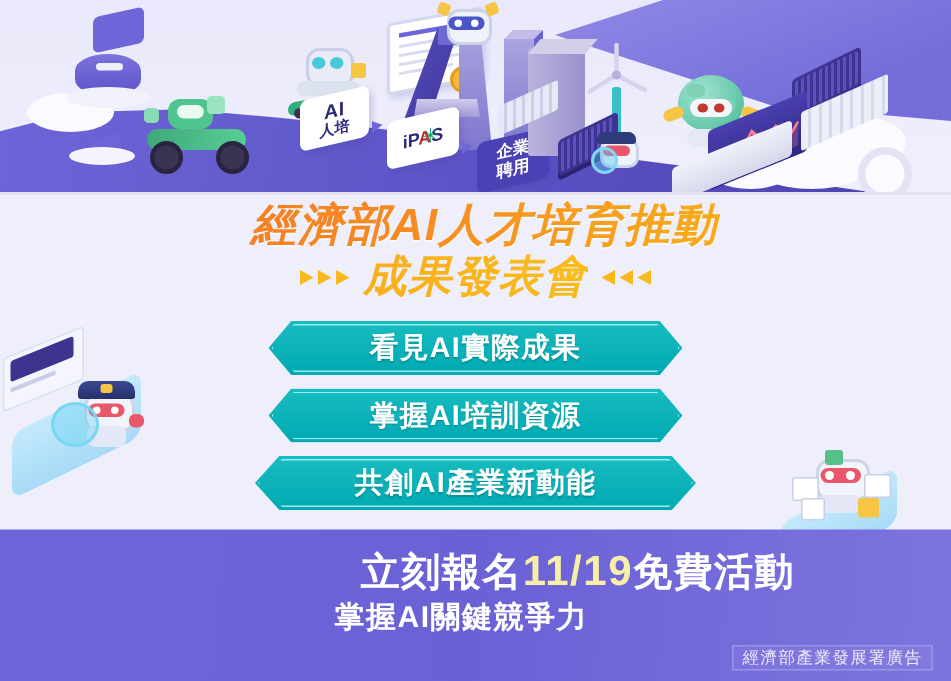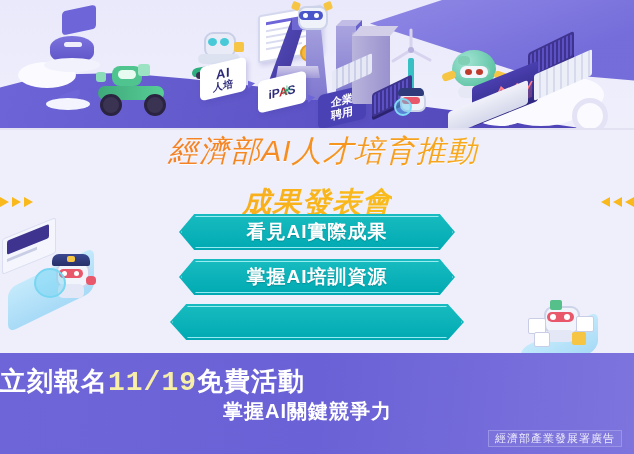--- a/index.html
+++ b/index.html
@@ -33,26 +33,26 @@
   .arrow-sm{position:absolute;width:0;height:0;border-top:4px solid transparent;
      border-bottom:4px solid transparent;border-left:7px solid #6E66D8;transform:skewY(-13deg);}
   .bot{position:absolute;}
   .laptop{position:absolute;}
   .gear{position:absolute;border-radius:50%;border:5px solid #E3E3F5;background:#FAFAFF;}
   .turbine-pole{position:absolute;background:#2FC4C8;}
   .sep-line{position:absolute;left:0;top:128px;width:634px;height:2px;background:#E2E2F3;}
 
   
   .title-wrap{position:absolute;left:0;top:134px;width:634px;text-align:center;}
-  .title1{font-size:30px;font-weight:400;letter-spacing:1px;font-style:italic;
+  .title1{font-size:30px;font-weight:700;letter-spacing:1px;font-style:italic;
      background:linear-gradient(90deg,#F4722A 0%,#F58A22 42%,#F7A81C 72%,#F8B81A 100%);
      -webkit-background-clip:text;background-clip:text;color:transparent;
      -webkit-text-fill-color:transparent;white-space:nowrap;line-height:1.12;
      filter:drop-shadow(0 1px 0 rgba(255,255,255,.85));padding-left:12px;}
-  .title2row{display:flex;align-items:center;justify-content:space-between;gap:9px;margin-top:18px;}
+  .title2row{display:flex;align-items:center;justify-content:center;gap:9px;margin-top:1px;}
   .title2{font-size:29px;font-weight:900;font-style:italic;letter-spacing:1px;
      background:linear-gradient(90deg,#F8AE1C 0%,#F9BC1B 100%);
      -webkit-background-clip:text;background-clip:text;color:transparent;
      -webkit-text-fill-color:transparent;white-space:nowrap;line-height:1.12;}
   .arrows{display:flex;gap:3px;align-items:center;}
   .arw{width:0;height:0;border-top:5px solid transparent;border-bottom:5px solid transparent;}
   .arw.r{border-left:9px solid #F9B81B;}
   .arw.l{border-right:9px solid #F9B81B;}
 
   
@@ -66,22 +66,22 @@
   .badge .inner-line{position:absolute;inset:2px;
      clip-path:polygon(5.5% 0%, 94.5% 0%, 100% 50%, 94.5% 100%, 5.5% 100%, 0% 50%);
      border:0;background:transparent;box-shadow:inset 0 0 0 1px rgba(175,245,250,.85);}
   .badge span.txt{position:relative;color:#FFFFFF;font-size:19px;font-weight:900;
      letter-spacing:1px;white-space:nowrap;text-shadow:0 1px 1px rgba(0,90,98,.35);}
   .badge.b3{width:294px;}
 
   
   .cta{position:absolute;left:0;top:353px;width:634px;height:101px;
      background:linear-gradient(95deg,#6E66D8 0%,#6A61D6 50%,#7E74DE 100%);}
-  .cta-line1{position:absolute;left:0;top:11px;width:530px;text-align:left;
-     font-size:26px;font-weight:900;color:#FFFFFF;letter-spacing:1px;white-space:nowrap;font-family:Liberation Mono, monospace;}
+  .cta-line1{position:absolute;left:0;top:11px;width:530px;text-align:right;
+     font-size:26px;font-weight:900;color:#FFFFFF;letter-spacing:1px;white-space:nowrap;}
   .cta-line1 .date{color:#F7EFA8;font-size:28px;}
   .cta-line2{position:absolute;left:0;top:45px;width:615px;text-align:center;
      font-size:20px;font-weight:900;color:#FFFFFF;letter-spacing:1px;white-space:nowrap;}
   .attrib{position:absolute;right:12px;bottom:7px;border:1px solid #9A93E6;
      padding:0 6px;font-size:11px;color:#ECEAFB;letter-spacing:1px;background:rgba(255,255,255,.05);}
 
   
   .side-plat{position:absolute;border-radius:8px;
      background:linear-gradient(180deg,#BFE9FB 0%,#9FD8F6 100%);
      transform:skewY(-26deg);opacity:.9;}
@@ -326,20 +326,21 @@
     <div class="badge">
       <div class="inner-line"></div>
       <span class="txt">看見AI實際成果</span>
     </div>
     <div class="badge">
       <div class="inner-line"></div>
       <span class="txt">掌握AI培訓資源</span>
     </div>
     <div class="badge b3">
       <div class="inner-line"></div>
+      <span class="txt">共創AI產業新動能</span>
     </div>
   </div>
 
   <div class="cta">
     <div class="cta-line1">
       <span>立刻報名</span><span class="date">11/19</span><span>免費活動</span>
     </div>
     <div class="cta-line2">掌握AI關鍵競爭力</div>
     <div class="attrib">經濟部產業發展署廣告</div>
   </div>

